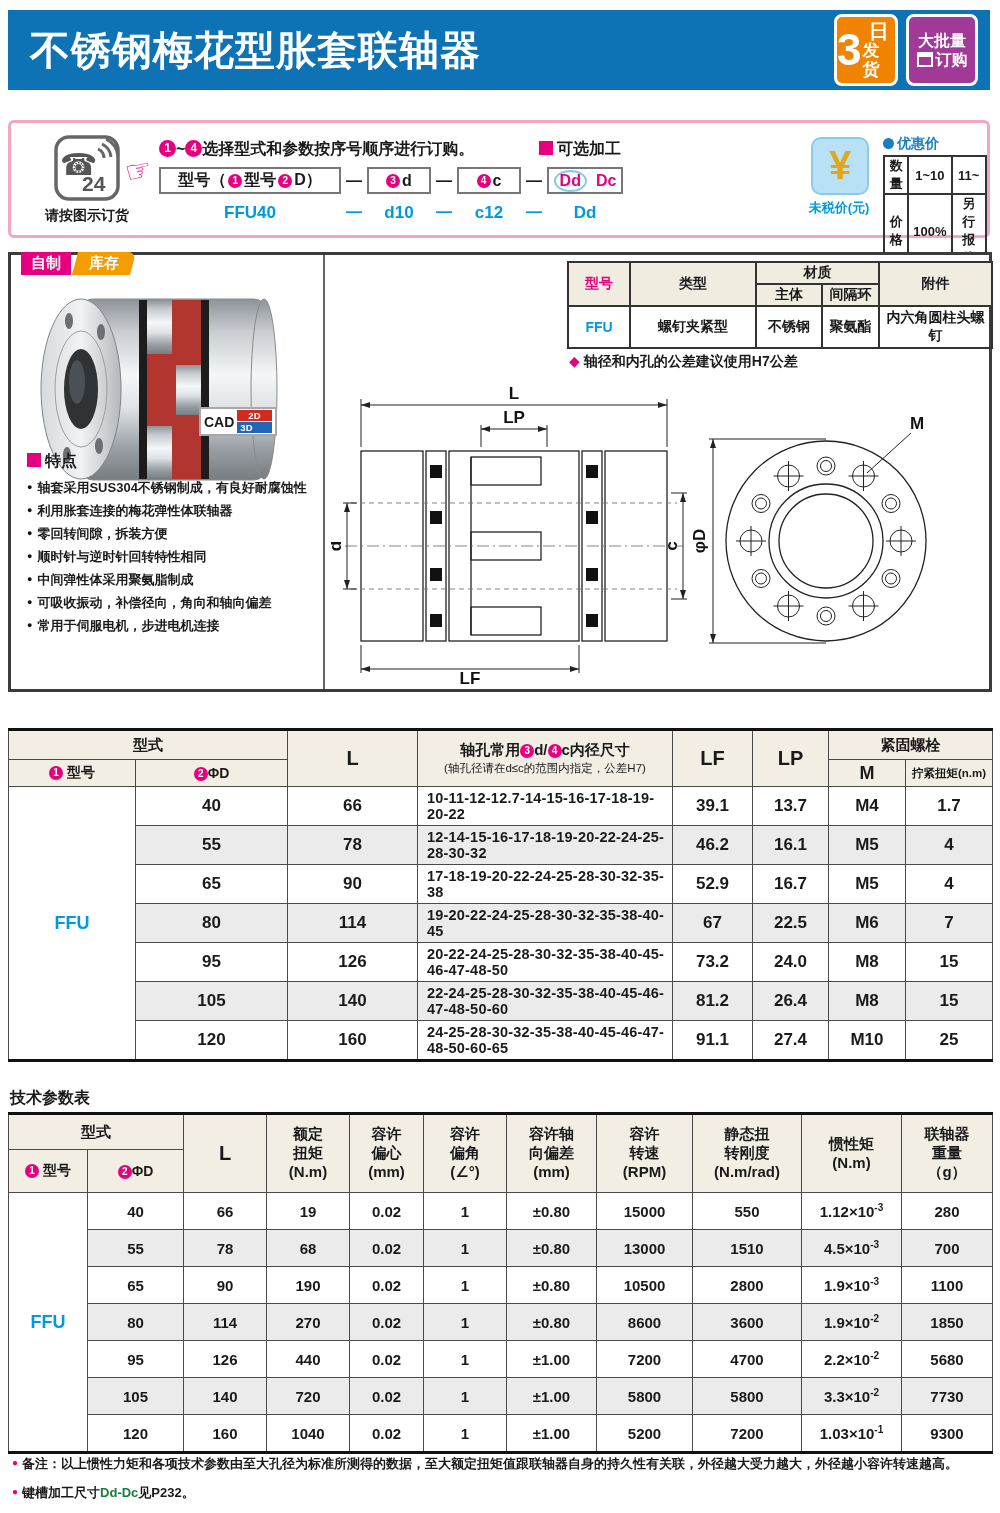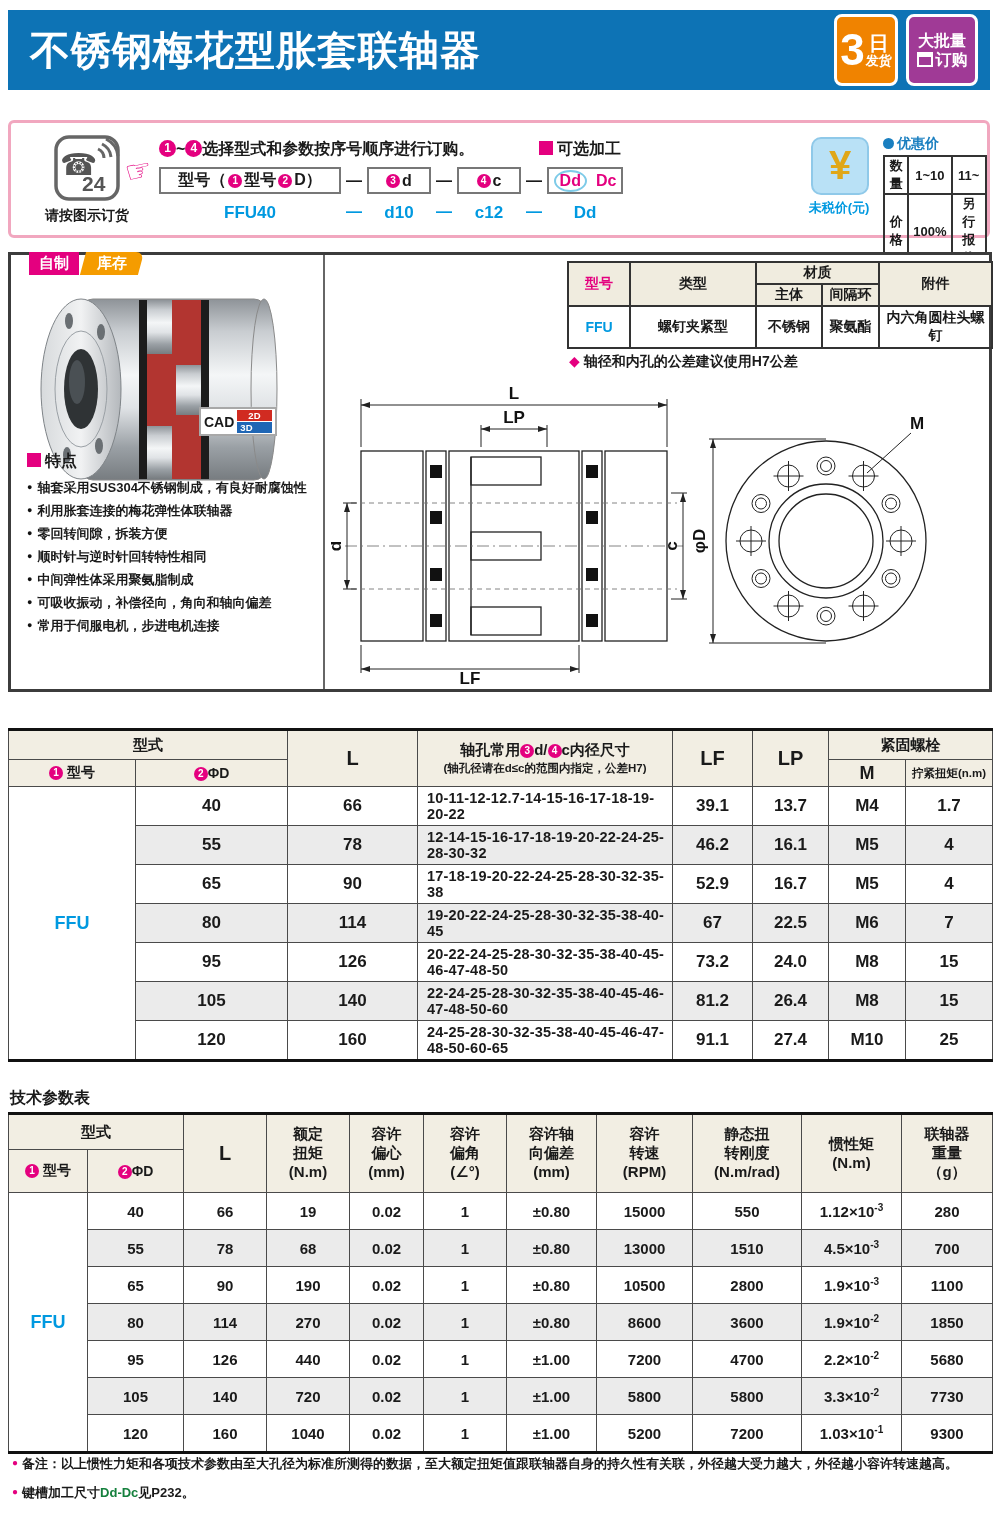--- a/index.html
+++ b/index.html
@@ -8,21 +8,21 @@
 
   
   .titlebar { position:absolute; left:8px; top:10px; width:982px; height:80px; background:#0d73b5; }
   .title { color:#fff; font-size:40px; font-weight:bold; line-height:80px; padding-left:22px; letter-spacing:1px; }
   .badges { position:absolute; right:12px; top:4px; display:flex; gap:8px; }
   .badge { height:66px; border:3px solid #fff; border-radius:8px; color:#fff; font-weight:bold; display:flex; align-items:center; justify-content:center; }
   .badge-days { width:58px; background:#f08300; }
   .badge-days .num { font-size:44px; line-height:1; }
   .badge-days .col { display:flex; flex-direction:column; align-items:center; margin-left:1px; }
   .badge-days .unit { font-size:20px; line-height:1.1; }
-  .badge-days .sub  { font-size:13px; line-height:1.1; }
+  .badge-days .sub  { font-size:17px; line-height:1.1; }
   .badge-bulk { width:66px; background:#a03a96; flex-direction:column; gap:3px; }
   .badge-bulk .l1 { font-size:16px; line-height:1; }
   .badge-bulk .l2 { font-size:16px; line-height:1; display:flex; align-items:center; gap:3px; }
   .doc-icon { width:12px; height:11px; border:2px solid #fff; box-shadow:inset 0 3px 0 #fff; display:inline-block; }
 
   
   .order-sec { position:absolute; left:8px; top:120px; width:976px; height:112px; border:3px solid #f1a7bf; border-radius:6px; background:#fff; }
   .phone-wrap { position:absolute; left:16px; top:12px; width:120px; text-align:center; }
   .phone-caption { font-size:14px; font-weight:bold; margin-top:2px; }
   .hand { position:absolute; left:114px; top:30px; color:#e4007f; font-size:30px; transform:rotate(-12deg); }
@@ -46,21 +46,21 @@
   .price-caption { position:absolute; left:784px; top:76px; width:88px; text-align:center; color:#0099e0; font-weight:bold; font-size:13px; }
   .discount { position:absolute; left:872px; top:12px; }
   .discount-title { color:#1a7fc0; font-weight:bold; font-size:14px; margin-bottom:2px; }
   .dot { display:inline-block; width:11px; height:11px; border-radius:50%; background:#1a7fc0; margin-right:3px; vertical-align:-1px; }
   .discount table { border-collapse:collapse; }
   .discount td { border:2px solid #333; font-size:13px; font-weight:bold; text-align:center; padding:0 4px; height:20px; }
 
   
   .product-sec { position:absolute; left:8px; top:252px; width:978px; height:434px; border:3px solid #3c3c3c; background:#fff; }
   .product-left { position:absolute; left:0; top:0; width:312px; height:100%; border-right:2px solid #666; }
-  .pbadges { position:absolute; left:18px; top:-3px; display:flex; z-index:2;text-align:right; }
+  .pbadges { position:absolute; left:10px; top:-3px; display:flex; z-index:2;text-align:right; }
   .b-self { background:#e4007f; color:#fff; font-weight:bold; font-size:15px; padding:2px 10px; }
   .b-stock { background:#f59c00; color:#fff; font-weight:bold; font-size:15px; padding:2px 14px; transform:skewX(-15deg); margin-left:4px; border-radius:0 8px 0 0; }
   .b-stock span { display:inline-block; transform:skewX(15deg); }
   .photo { position:absolute; left:12px; top:32px; }
   .cad { position:absolute; left:188px; top:152px; display:flex; align-items:center; border:2px solid #a8a8a8; background:#fff; padding:1px 3px; }
   .cad-label { font-weight:bold; font-size:14px; }
   .cad-col { display:flex; flex-direction:column; margin-left:3px; gap:1px; }
   .cad2d { background:#d12b21; color:#fff; font-size:9.5px; font-weight:bold; padding:0 11px; line-height:11px; }
   .cad3d { background:#1f66b5; color:#fff; font-size:9.5px; font-weight:bold; padding:0 3px; line-height:11px; }
   .features { position:absolute; left:16px; top:196px; width:296px; }
@@ -83,21 +83,21 @@
   .dim-wrap { position:absolute; left:8px; top:728px; }
   table.big { border-collapse:collapse; table-layout:fixed; width:984px; border-top:3px solid #111; border-bottom:3px solid #111; }
   table.big th, table.big td { border:1.5px solid #4a4a4a; text-align:center; padding:0; overflow:hidden; }
   table.big th { background:#f2eee3; font-weight:bold; }
   .dim-wrap tr.hr1 th { height:28px; font-size:15px; }
   .dim-wrap tr.hr2 th { height:26px; font-size:14px; }
   .th-big { font-size:20px !important; }
   .th-m { font-size:18px !important; }
   .th-small { font-size:11.5px !important; }
   .bore-head .t1 { font-size:15px; font-weight:bold; display:block; }
-  .bore-head .t2 { font-size:11.5px; font-weight:bold; display:block; margin-top:1px; }
+  .bore-head .t2 { font-size:11.5px; font-weight:normal; display:block; margin-top:1px; }
   .dim-wrap tbody td { height:38px; font-size:17px; font-weight:bold; }
   .dim-wrap tbody td.bores { text-align:left; padding-left:9px; font-size:14.5px; letter-spacing:0.2px; }
   table.big tbody tr:nth-child(even) td { background:#ebebeb; }
   table.big td.model-cell { background:#fff !important; color:#0099e0; font-size:18px; font-weight:bold; }
   .tnote { position:absolute; left:12px; font-size:14px; font-weight:bold; white-space:nowrap; }
   .bull { color:#e4007f; font-size:10px; margin-right:4px; vertical-align:2px; }
 
   
   .tech-title { position:absolute; left:10px; top:1088px; font-size:16px; font-weight:bold; }
   .tech-wrap { position:absolute; left:8px; top:1112px; }

